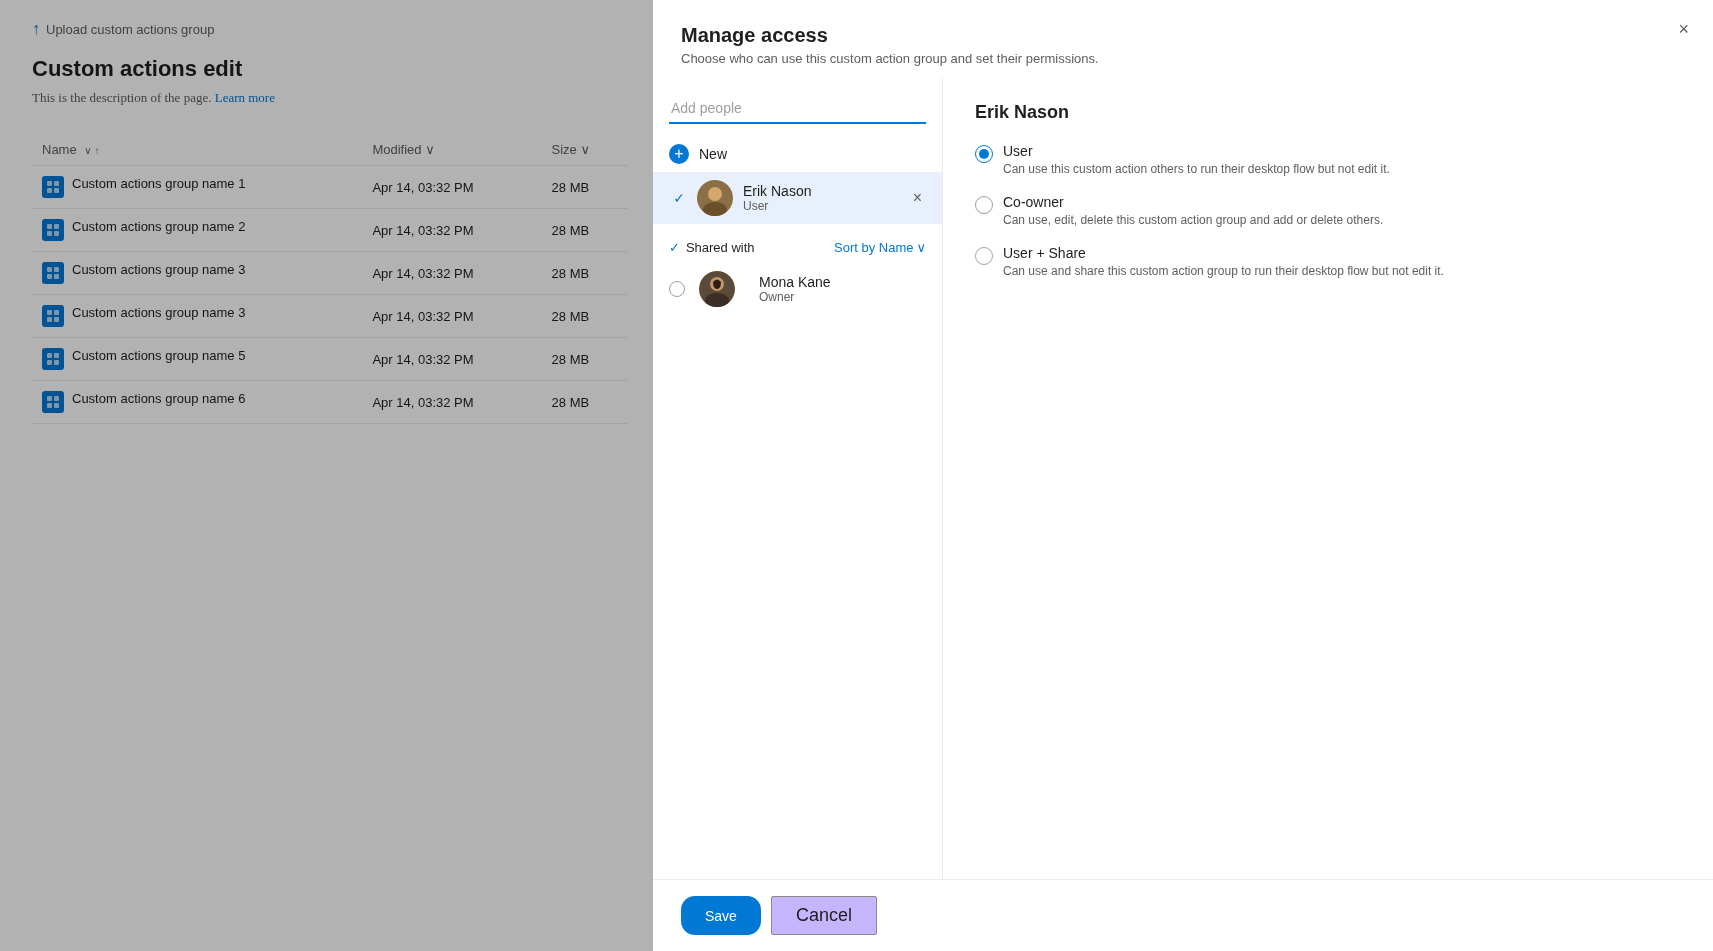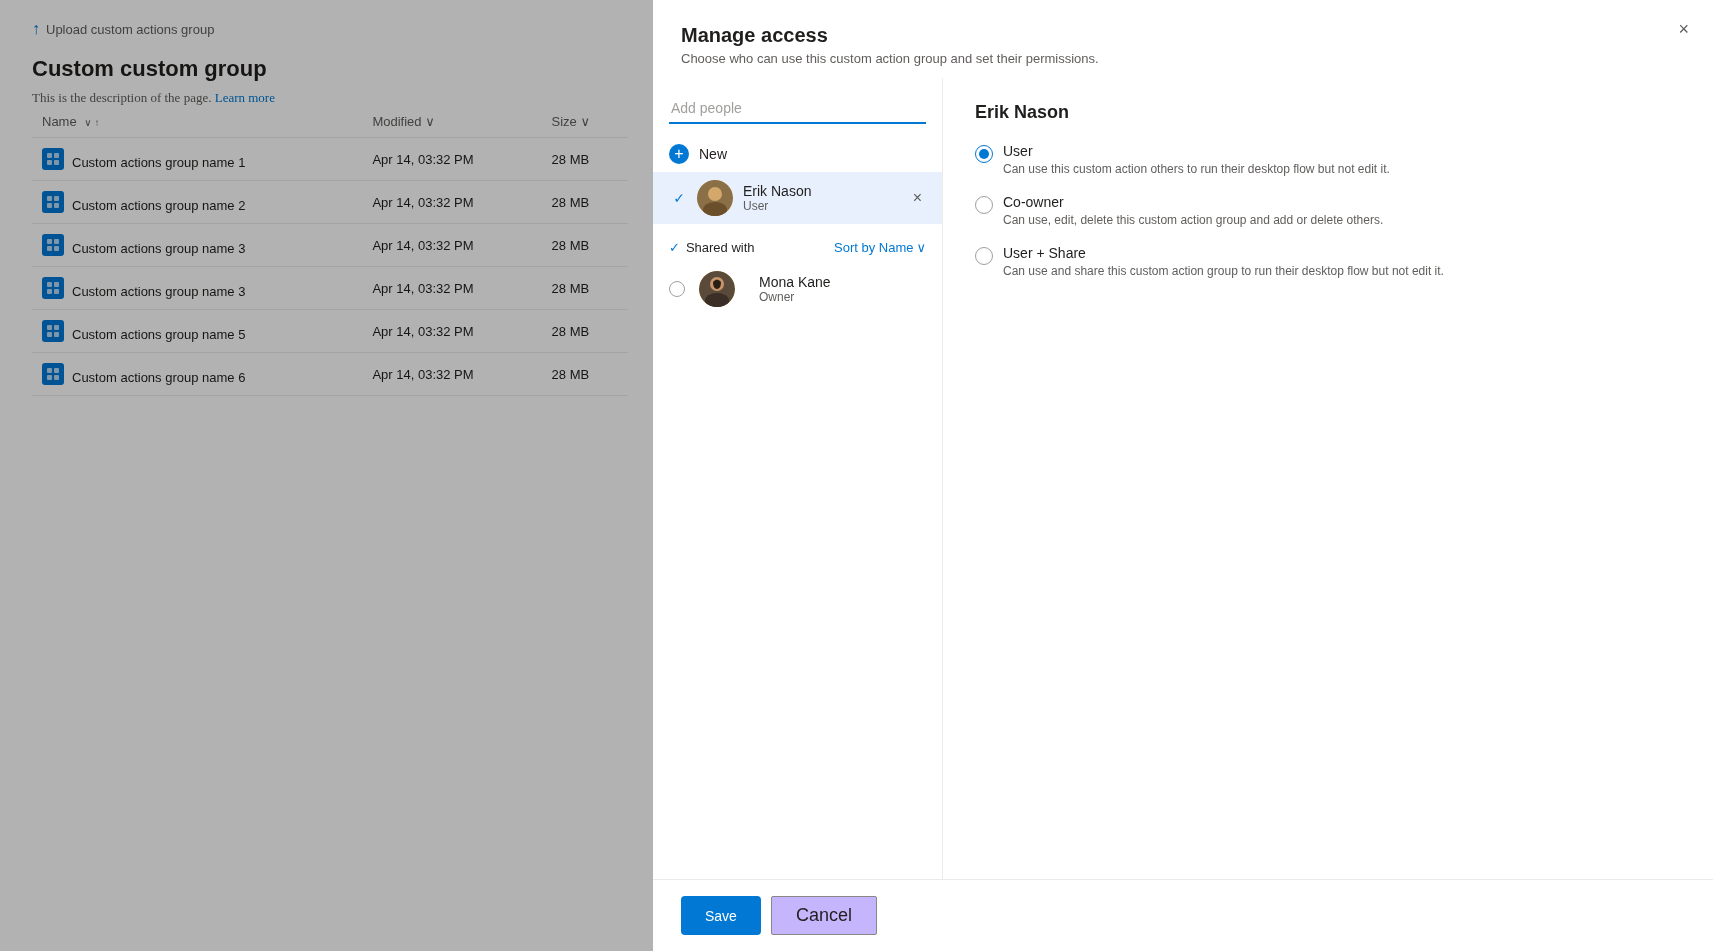--- a/index.html
+++ b/index.html
@@ -16,39 +16,39 @@
     }
     .breadcrumb {
       display: flex; align-items: center; gap: 6px;
       font-size: 13px; color: #605e5c; margin-bottom: 18px;
     }
     .breadcrumb-icon { color: #0078d4; font-size: 16px; }
     .page-title { font-size: 22px; font-weight: 600; margin-bottom: 8px; }
     .page-desc { font-size: 13px; color: #605e5c; font-family: Liberation Serif, serif; }
     .page-desc a { color: #0078d4; text-decoration: none; }
 
-    .file-table { width: 100%; border-collapse: collapse; }
+    .file-table { width: 100%; margin-top: 28px; border-collapse: collapse; }
     .file-table th {
       text-align: left; font-weight: 400; font-size: 13px; color: #605e5c;
       padding: 8px 10px; border-bottom: 1px solid #edebe9;
     }
     .file-table th .sort-icons { display: inline-flex; gap: 2px; margin-left: 4px; font-size: 10px; }
     .file-table td {
       padding: 10px 10px; font-size: 13px; border-bottom: 1px solid #edebe9;
       color: #201f1e;
     }
     .file-icon {
       width: 22px; height: 22px;
       background: #0078d4;
       border-radius: 3px;
       display: inline-flex; align-items: center; justify-content: center;
       color: #fff; font-size: 11px; margin-right: 8px;
       vertical-align: middle;
     }
-    .file-name { display: flex; align-items: flex-end; }
+    .file-name { display: flex; align-items: flex-start; }
     .col-modified { color: #605e5c; }
     .col-size { color: #605e5c; }
 
     
     .overlay {
       position: absolute; top: 0; left: 0;
       width: 1713px; height: 951px;
       background: rgba(0,0,0,0.3);
       z-index: 10;
     }
@@ -195,37 +195,37 @@
     .perm-desc { font-size: 12px; color: #605e5c; }
 
     
     .modal-footer {
       padding: 16px 28px;
       border-top: 1px solid #edebe9;
       display: flex; gap: 10px;
     }
     .btn-save {
       background: #0078d4; color: #fff; border: none;
-      padding: 8px 24px; font-size: 14px; cursor: pointer; border-radius: 4px;
+      padding: 8px 24px; font-size: 14px; cursor: pointer; border-radius: 14px;
     }
     .btn-cancel {
       background: #c4b5fd; color: #201f1e;
       border: 1px solid #8a8886;
       padding: 8px 24px; font-size: 18px; cursor: pointer; border-radius: 2px;
     }
   </style>
 </head>
 <body>
 
 <div class="left-panel">
   <div class="breadcrumb">
     <span class="breadcrumb-icon">↑</span>
     <span>Upload custom actions group</span>
   </div>
-  <div class="page-title">Custom custom group</div>
+  <div class="page-title">Custom actions edit</div>
   <div class="page-desc">
     <span>This is the description of the page.</span>
     <a href="#">Learn more</a>
   </div>
 
   <table class="file-table">
     <thead>
       <tr>
         <th>
           <span>Name</span>

